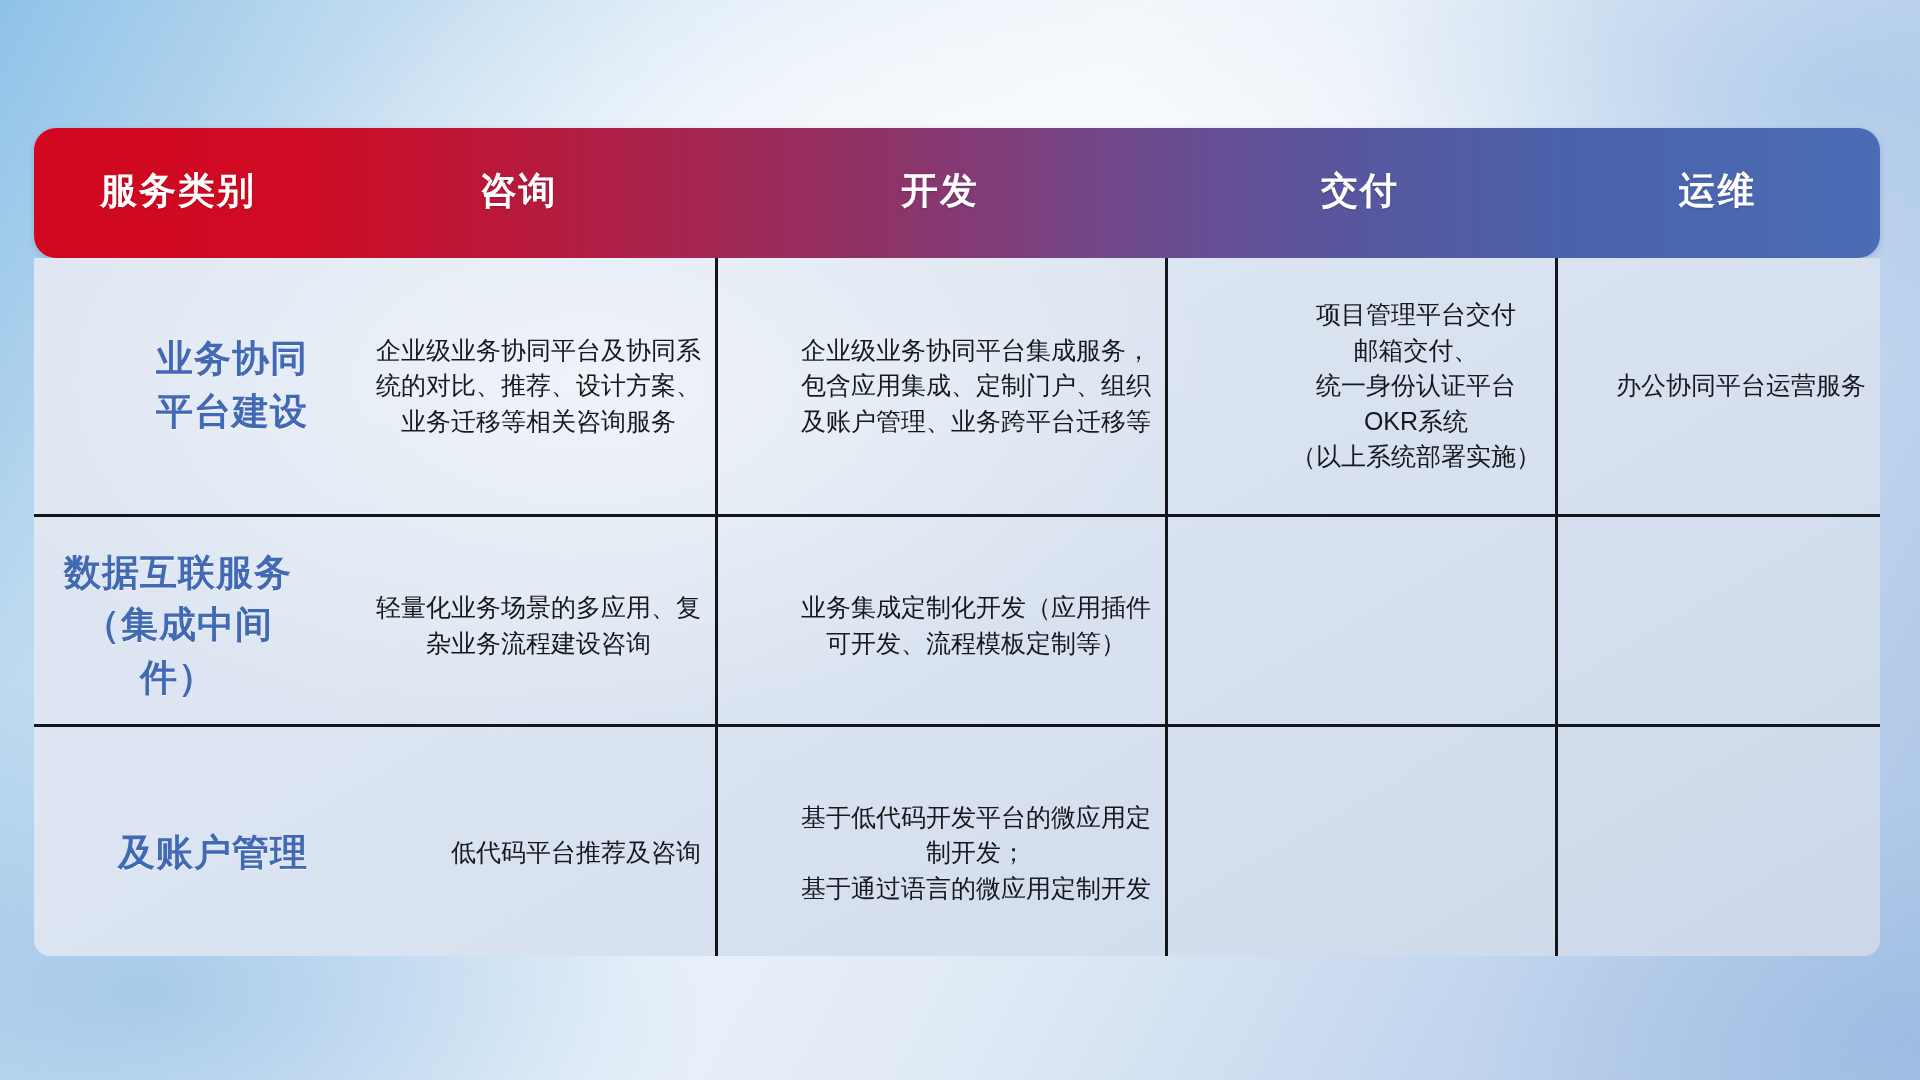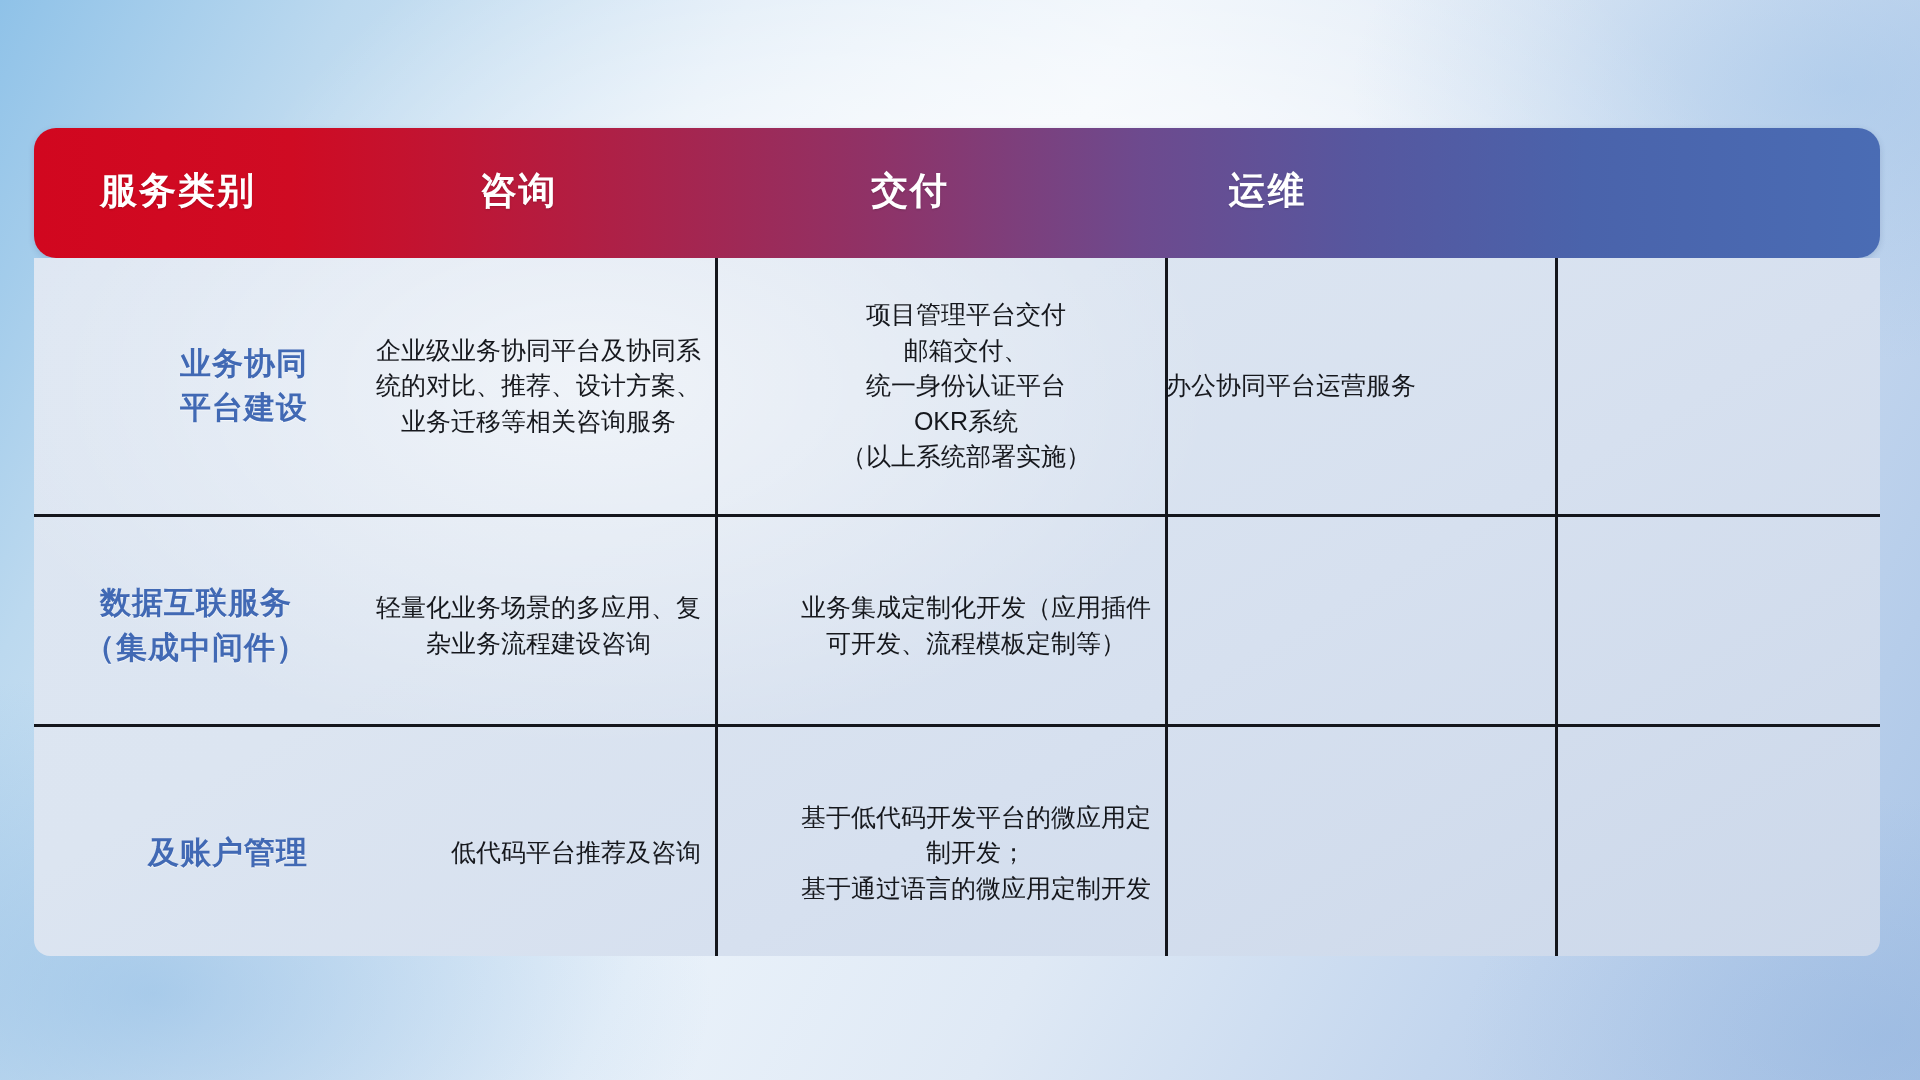--- a/index.html
+++ b/index.html
@@ -119,21 +119,21 @@
 
   
   .c0{ width:288px; }
   .c1{ width:393px; }
   .c2{ width:450px; }
   .c3{ width:390px; }
   .c4{ width:325px; }
 
   .cat .txt{
     color:#4169b4;
-    font-size:31px;
+    font-size:37px;
     font-weight:700;
     letter-spacing:1px;
     text-shadow:0 1px 1px rgba(255,255,255,0.65);
   }
   .body-txt .txt{
     color:#16181d;
     font-size:25px;
     font-weight:400;
   }
 </style>
@@ -144,20 +144,23 @@
 
 <div class="table-wrap">
 
   <div class="thead">
     <div class="th c0">
       <span>服务类别</span>
     </div>
     <div class="th c1">
       <span>咨询</span>
     </div>
+    <div class="th c2">
+      <span>开发</span>
+    </div>
     <div class="th c3">
       <span>交付</span>
     </div>
     <div class="th c4">
       <span>运维</span>
     </div>
   </div>
 
   <div class="tbody">
 
@@ -170,20 +173,25 @@
 
     <div class="trow r1">
       <div class="cell c0 cat">
         <span class="txt">业务协同
 平台建设</span>
       </div>
       <div class="cell c1 body-txt">
         <span class="txt">企业级业务协同平台及协同系
 统的对比、推荐、设计方案、
 业务迁移等相关咨询服务</span>
+      </div>
+      <div class="cell c2 body-txt">
+        <span class="txt">企业级业务协同平台集成服务，
+包含应用集成、定制门户、组织
+及账户管理、业务跨平台迁移等</span>
       </div>
       <div class="cell c3 body-txt">
         <span class="txt">项目管理平台交付
 邮箱交付、
 统一身份认证平台
 OKR系统
 （以上系统部署实施）</span>
       </div>
       <div class="cell c4 body-txt">
         <span class="txt">办公协同平台运营服务</span>

